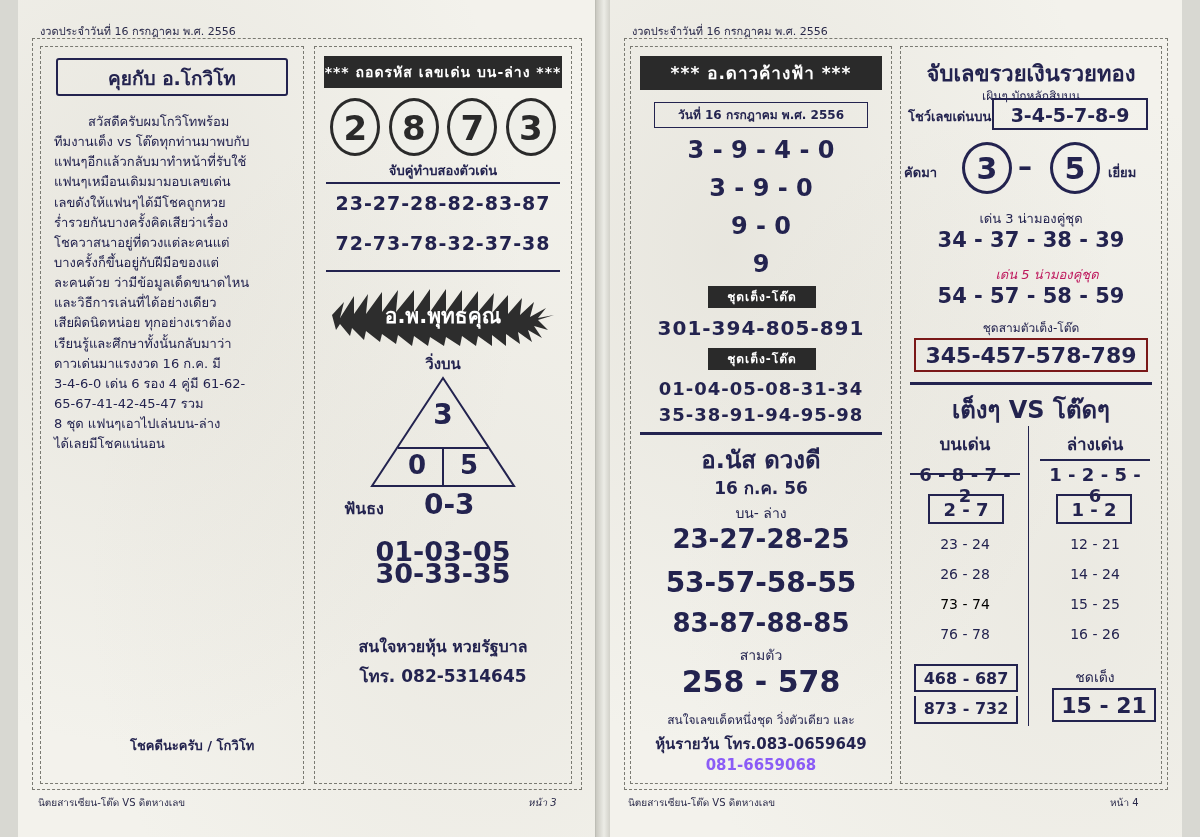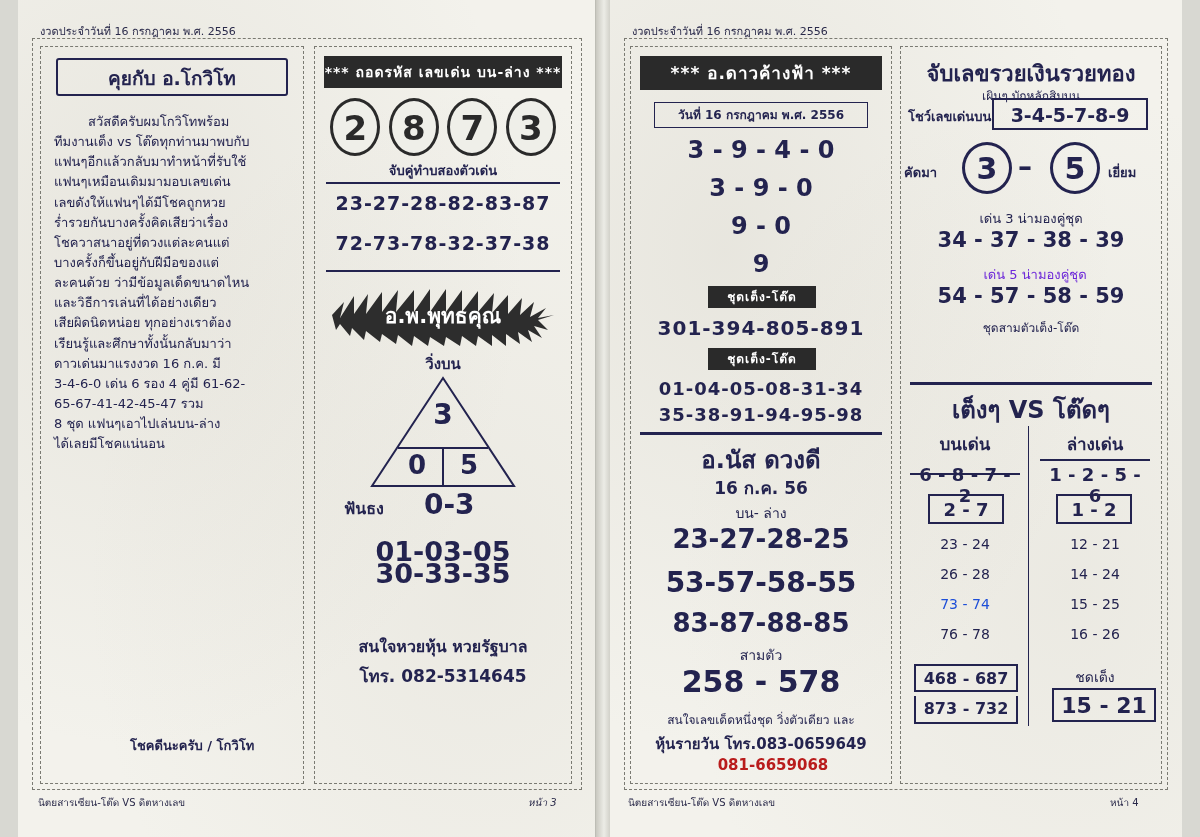--- a/index.html
+++ b/index.html
@@ -191,64 +191,65 @@
 
     <div class="center bold" style="position:absolute; left:0; top:478px; width:262px; font-size:26px; color:#23234f;">23-27-28-25</div>
     <div class="center bold" style="position:absolute; left:0; top:520px; width:262px; font-size:28px; color:#23234f;">53-57-58-55</div>
     <div class="center bold" style="position:absolute; left:0; top:562px; width:262px; font-size:26px; color:#23234f;">83-87-88-85</div>
 
     <div class="center" style="position:absolute; left:0; top:598px; width:262px; font-size:14px; color:#23234f;">สามตัว</div>
     <div class="center bold" style="position:absolute; left:0; top:618px; width:262px; font-size:30px; color:#23234f;">258 - 578</div>
 
     <div class="center" style="position:absolute; left:0; top:664px; width:262px; font-size:12px; color:#23234f;">สนใจเลขเด็ดหนึ่งชุด วิ่งตัวเดียว และ</div>
     <div class="center bold" style="position:absolute; left:0; top:686px; width:262px; font-size:15px; color:#23234f;">หุ้นรายวัน โทร.083-0659649</div>
-    <div class="center bold" style="position:absolute; left:12px; top:710px; width:262px; font-size:15px; color:#b91c1c;">081-6659068</div>
+    <div class="center bold" style="position:absolute; left:0; top:710px; width:262px; font-size:15px; color:#8b5cf6;">081-6659068</div>
   </div>
 
   <div class="col" style="left:290px; top:46px; width:262px; height:738px;">
     <div class="dashed-frame" style="left:0; top:0; width:262px; height:738px;"></div>
 
     <div class="center bold" style="position:absolute; left:0; top:10px; width:262px; font-size:22px; color:#23234f;">จับเลขรวยเงินรวยทอง</div>
     <div class="center" style="position:absolute; left:0; top:40px; width:262px; font-size:12px; color:#23234f;">เผินๆ บักหลักสิบบน</div>
 
     <div style="position:absolute; left:8px; top:60px; font-size:13px; font-weight:bold; color:#23234f;">โชว์เลขเด่นบน</div>
     <div class="cellbox" style="position:absolute; left:92px; top:52px; width:156px; height:32px; line-height:30px; font-size:19px;">3-4-5-7-8-9</div>
 
     <div style="position:absolute; left:4px; top:116px; font-size:13px; font-weight:bold; color:#23234f;">คัดมา</div>
     <div class="ellipse-num" style="position:absolute; left:62px; top:96px; width:50px; height:52px; line-height:48px; font-size:30px; border-color:#23234f; color:#23234f; background:transparent;">3</div>
     <div style="position:absolute; left:118px; top:104px; font-size:28px; font-weight:bold; color:#23234f;">–</div>
     <div class="ellipse-num" style="position:absolute; left:150px; top:96px; width:50px; height:52px; line-height:48px; font-size:30px; border-color:#23234f; color:#23234f; background:transparent;">5</div>
     <div style="position:absolute; left:208px; top:116px; font-size:13px; font-weight:bold; color:#23234f;">เยี่ยม</div>
 
     <div class="center" style="position:absolute; left:0; top:162px; width:262px; font-size:13px; color:#23234f;">เด่น 3  น่ามองคู่ชุด</div>
     <div class="center bold" style="position:absolute; left:0; top:182px; width:262px; font-size:21px; color:#23234f;">34 - 37 - 38 - 39</div>
 
-    <div class="center" style="position:absolute; left:4px; top:218px; width:262px; font-size:13px; color:#6d28d9;">เด่น 5  น่ามองคู่ชุด</div>
+    <div class="center" style="position:absolute; left:16px; top:218px; width:262px; font-size:13px; color:#be185d;font-style:italic;">เด่น 5  น่ามองคู่ชุด</div>
     <div class="center bold" style="position:absolute; left:0; top:238px; width:262px; font-size:21px; color:#23234f;">54 - 57 - 58 - 59</div>
 
     <div class="center" style="position:absolute; left:0; top:272px; width:262px; font-size:12px; color:#23234f;">ชุดสามตัวเต็ง-โต๊ด</div>
+    <div class="cellbox" style="position:absolute; left:14px; top:292px; width:234px; height:34px; line-height:32px; font-size:22px; border-color:#7a1818;">345-457-578-789</div>
 
     <div style="position:absolute; left:10px; top:336px; width:242px; border-top:3px solid #23234f;"></div>
 
     <div class="center bold" style="position:absolute; left:0; top:344px; width:262px; font-size:24px; color:#23234f;">เต็งๆ VS โต๊ดๆ</div>
 
     <div style="position:absolute; left:10px; top:384px; width:110px; text-align:center; font-size:17px; font-weight:bold; color:#23234f; border-bottom:2px solid #23234f; padding-bottom:16px;">บนเด่น</div>
     <div style="position:absolute; left:140px; top:384px; width:110px; text-align:center; font-size:17px; font-weight:bold; color:#23234f; border-bottom:2px solid #23234f; padding-bottom:2px;">ล่างเด่น</div>
 
     <div style="position:absolute; left:128px; top:380px; width:1px; height:300px; background:#23234f;"></div>
 
     <div style="position:absolute; left:10px; top:418px; width:110px; text-align:center; font-size:18px; font-weight:bold; color:#23234f;">6 - 8 - 7 - 2</div>
     <div style="position:absolute; left:140px; top:418px; width:110px; text-align:center; font-size:18px; font-weight:bold; color:#23234f;">1 - 2 - 5 - 6</div>
 
     <div class="cellbox" style="position:absolute; left:28px; top:448px; width:76px; height:30px; line-height:28px; font-size:18px;">2 - 7</div>
     <div class="cellbox" style="position:absolute; left:156px; top:448px; width:76px; height:30px; line-height:28px; font-size:18px;">1 - 2</div>
 
     <div style="position:absolute; left:10px; top:490px; width:110px; text-align:center; font-size:14px; color:#23234f;">23  -  24</div>
     <div style="position:absolute; left:10px; top:520px; width:110px; text-align:center; font-size:14px; color:#23234f;">26  -  28</div>
-    <div style="position:absolute; left:10px; top:550px; width:110px; text-align:center; font-size:14px; color:#1d4ed8;">73  -  74</div>
+    <div style="position:absolute; left:10px; top:550px; width:110px; text-align:center; font-size:14px; color:#000000;">73  -  74</div>
     <div style="position:absolute; left:10px; top:580px; width:110px; text-align:center; font-size:14px; color:#23234f;">76  -  78</div>
 
     <div style="position:absolute; left:140px; top:490px; width:110px; text-align:center; font-size:14px; color:#23234f;">12  -  21</div>
     <div style="position:absolute; left:140px; top:520px; width:110px; text-align:center; font-size:14px; color:#23234f;">14  -  24</div>
     <div style="position:absolute; left:140px; top:550px; width:110px; text-align:center; font-size:14px; color:#23234f;">15  -  25</div>
     <div style="position:absolute; left:140px; top:580px; width:110px; text-align:center; font-size:14px; color:#23234f;">16  -  26</div>
 
     <div class="cellbox" style="position:absolute; left:14px; top:618px; width:104px; height:28px; line-height:26px; font-size:16px;">468 - 687</div>
     <div class="cellbox" style="position:absolute; left:14px; top:650px; width:104px; height:28px; line-height:26px; font-size:16px; border-top:none;">873 - 732</div>
 

